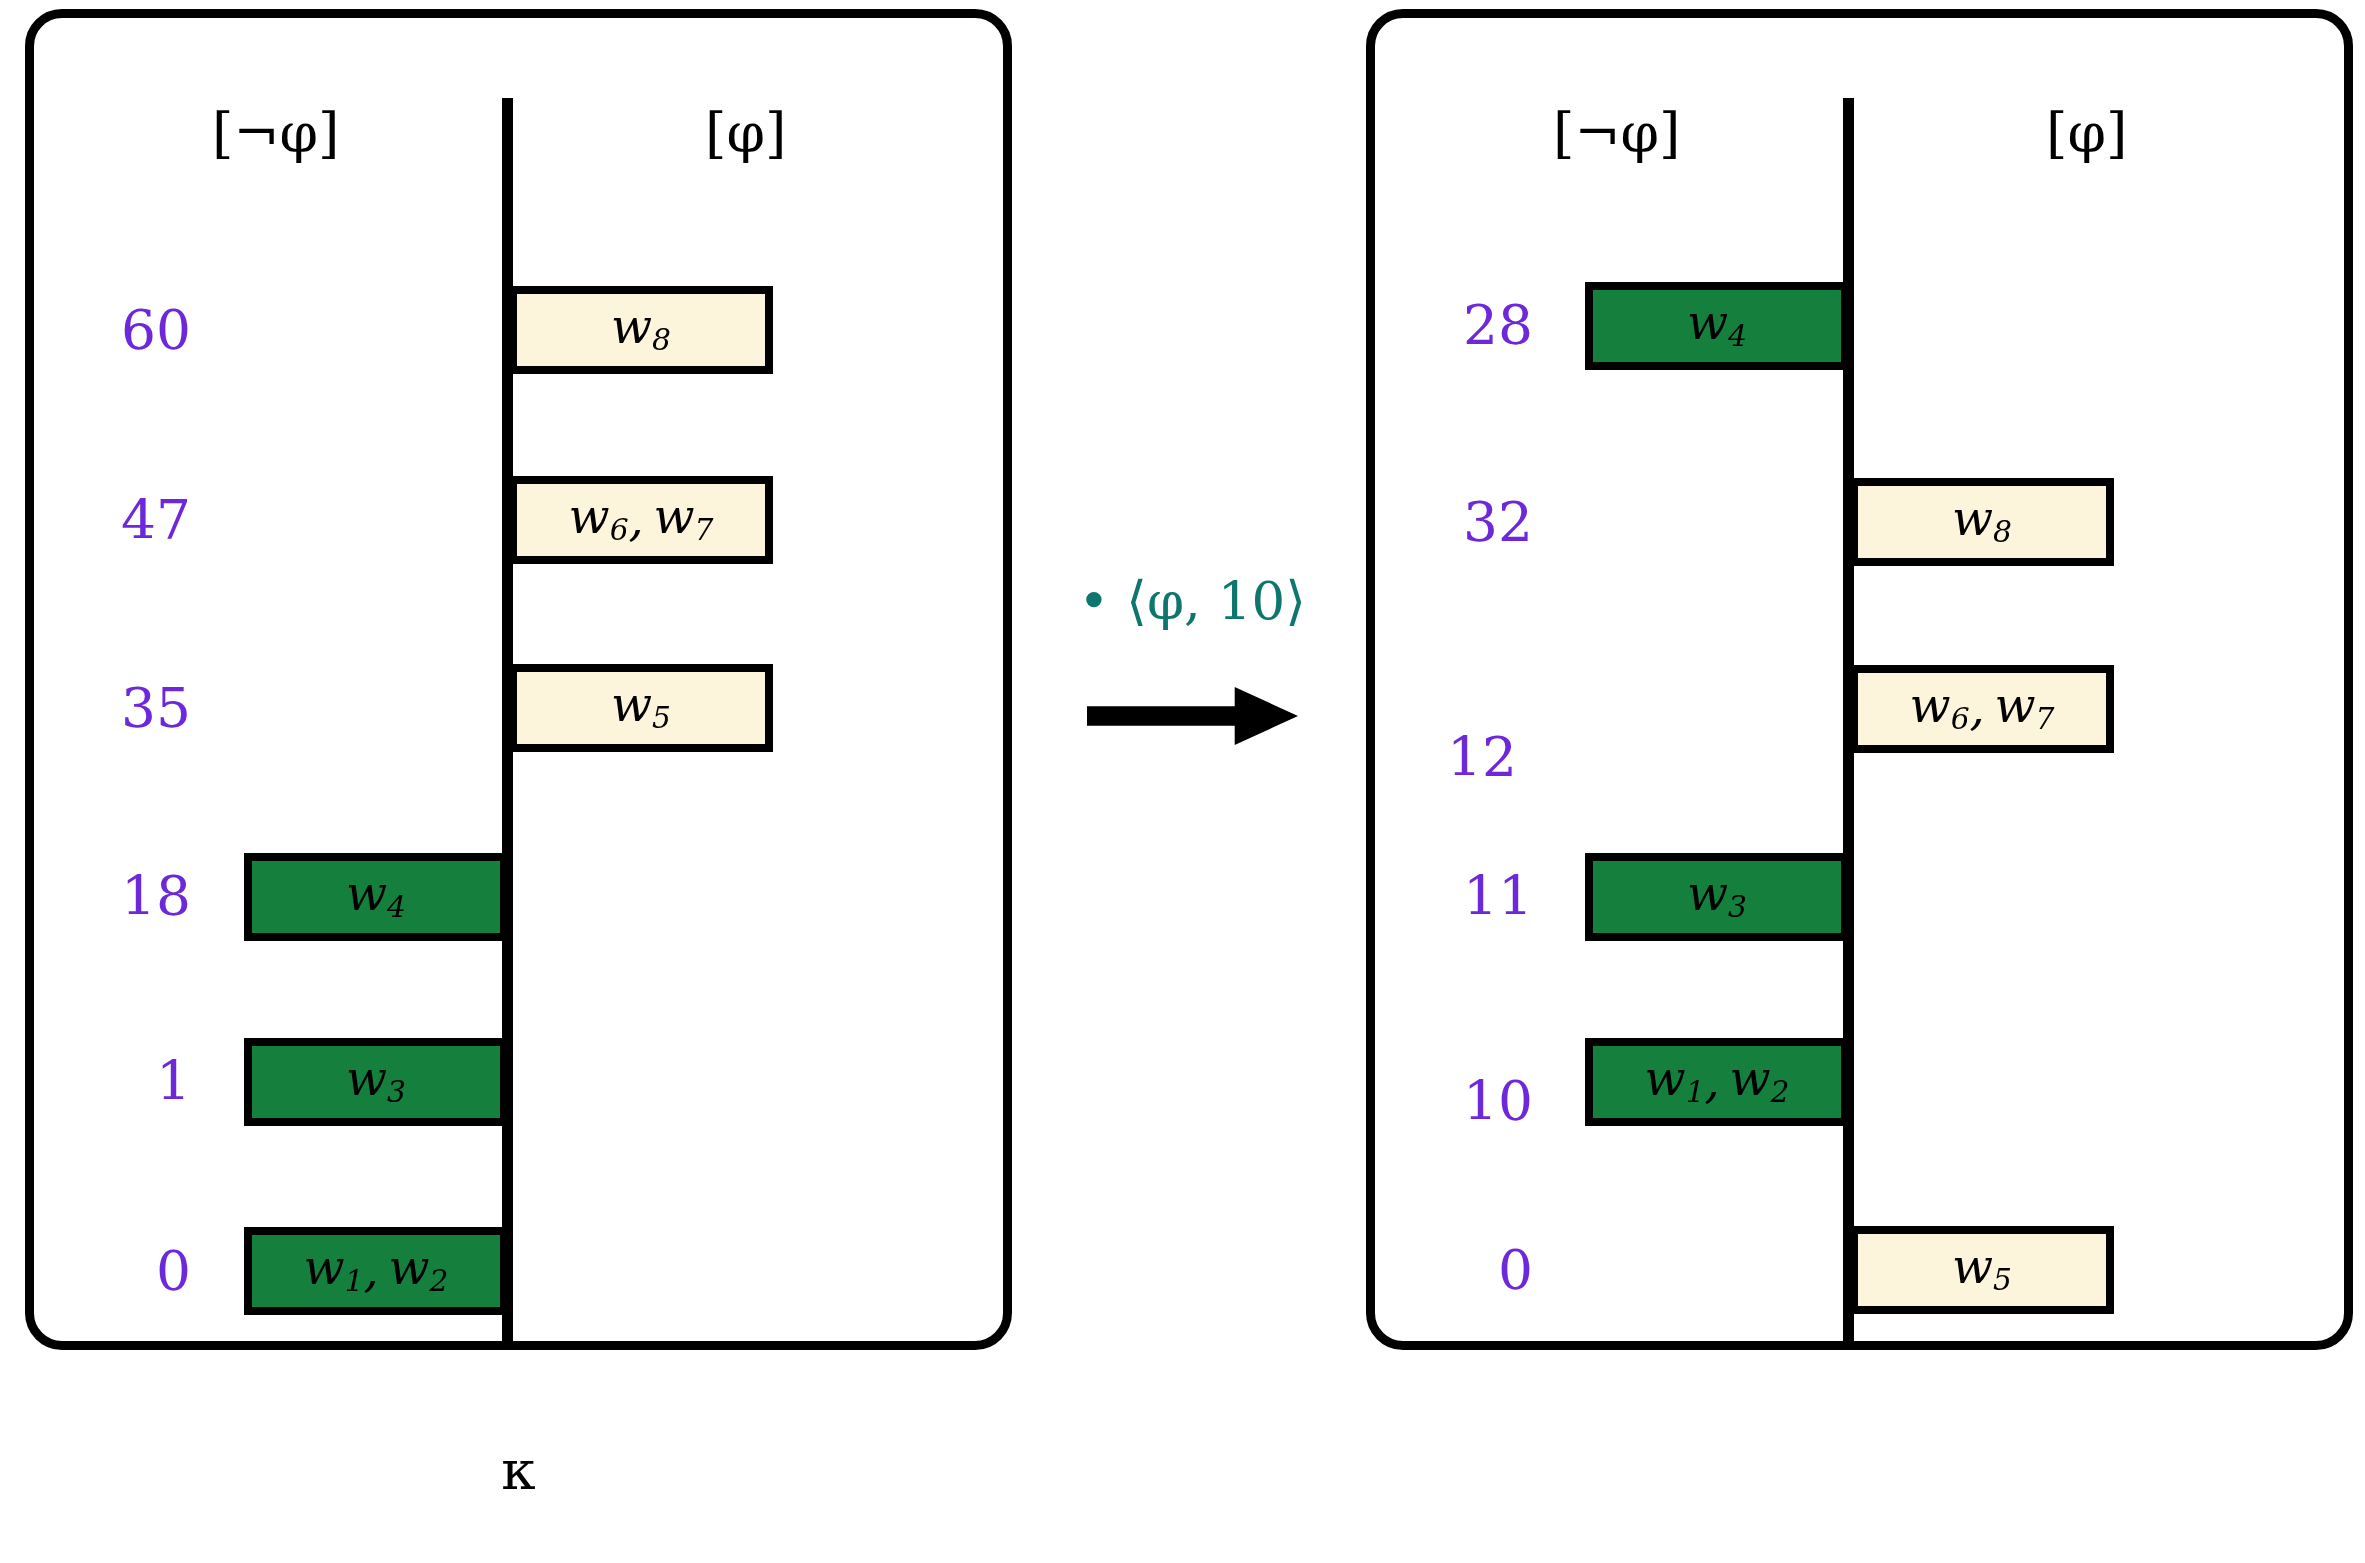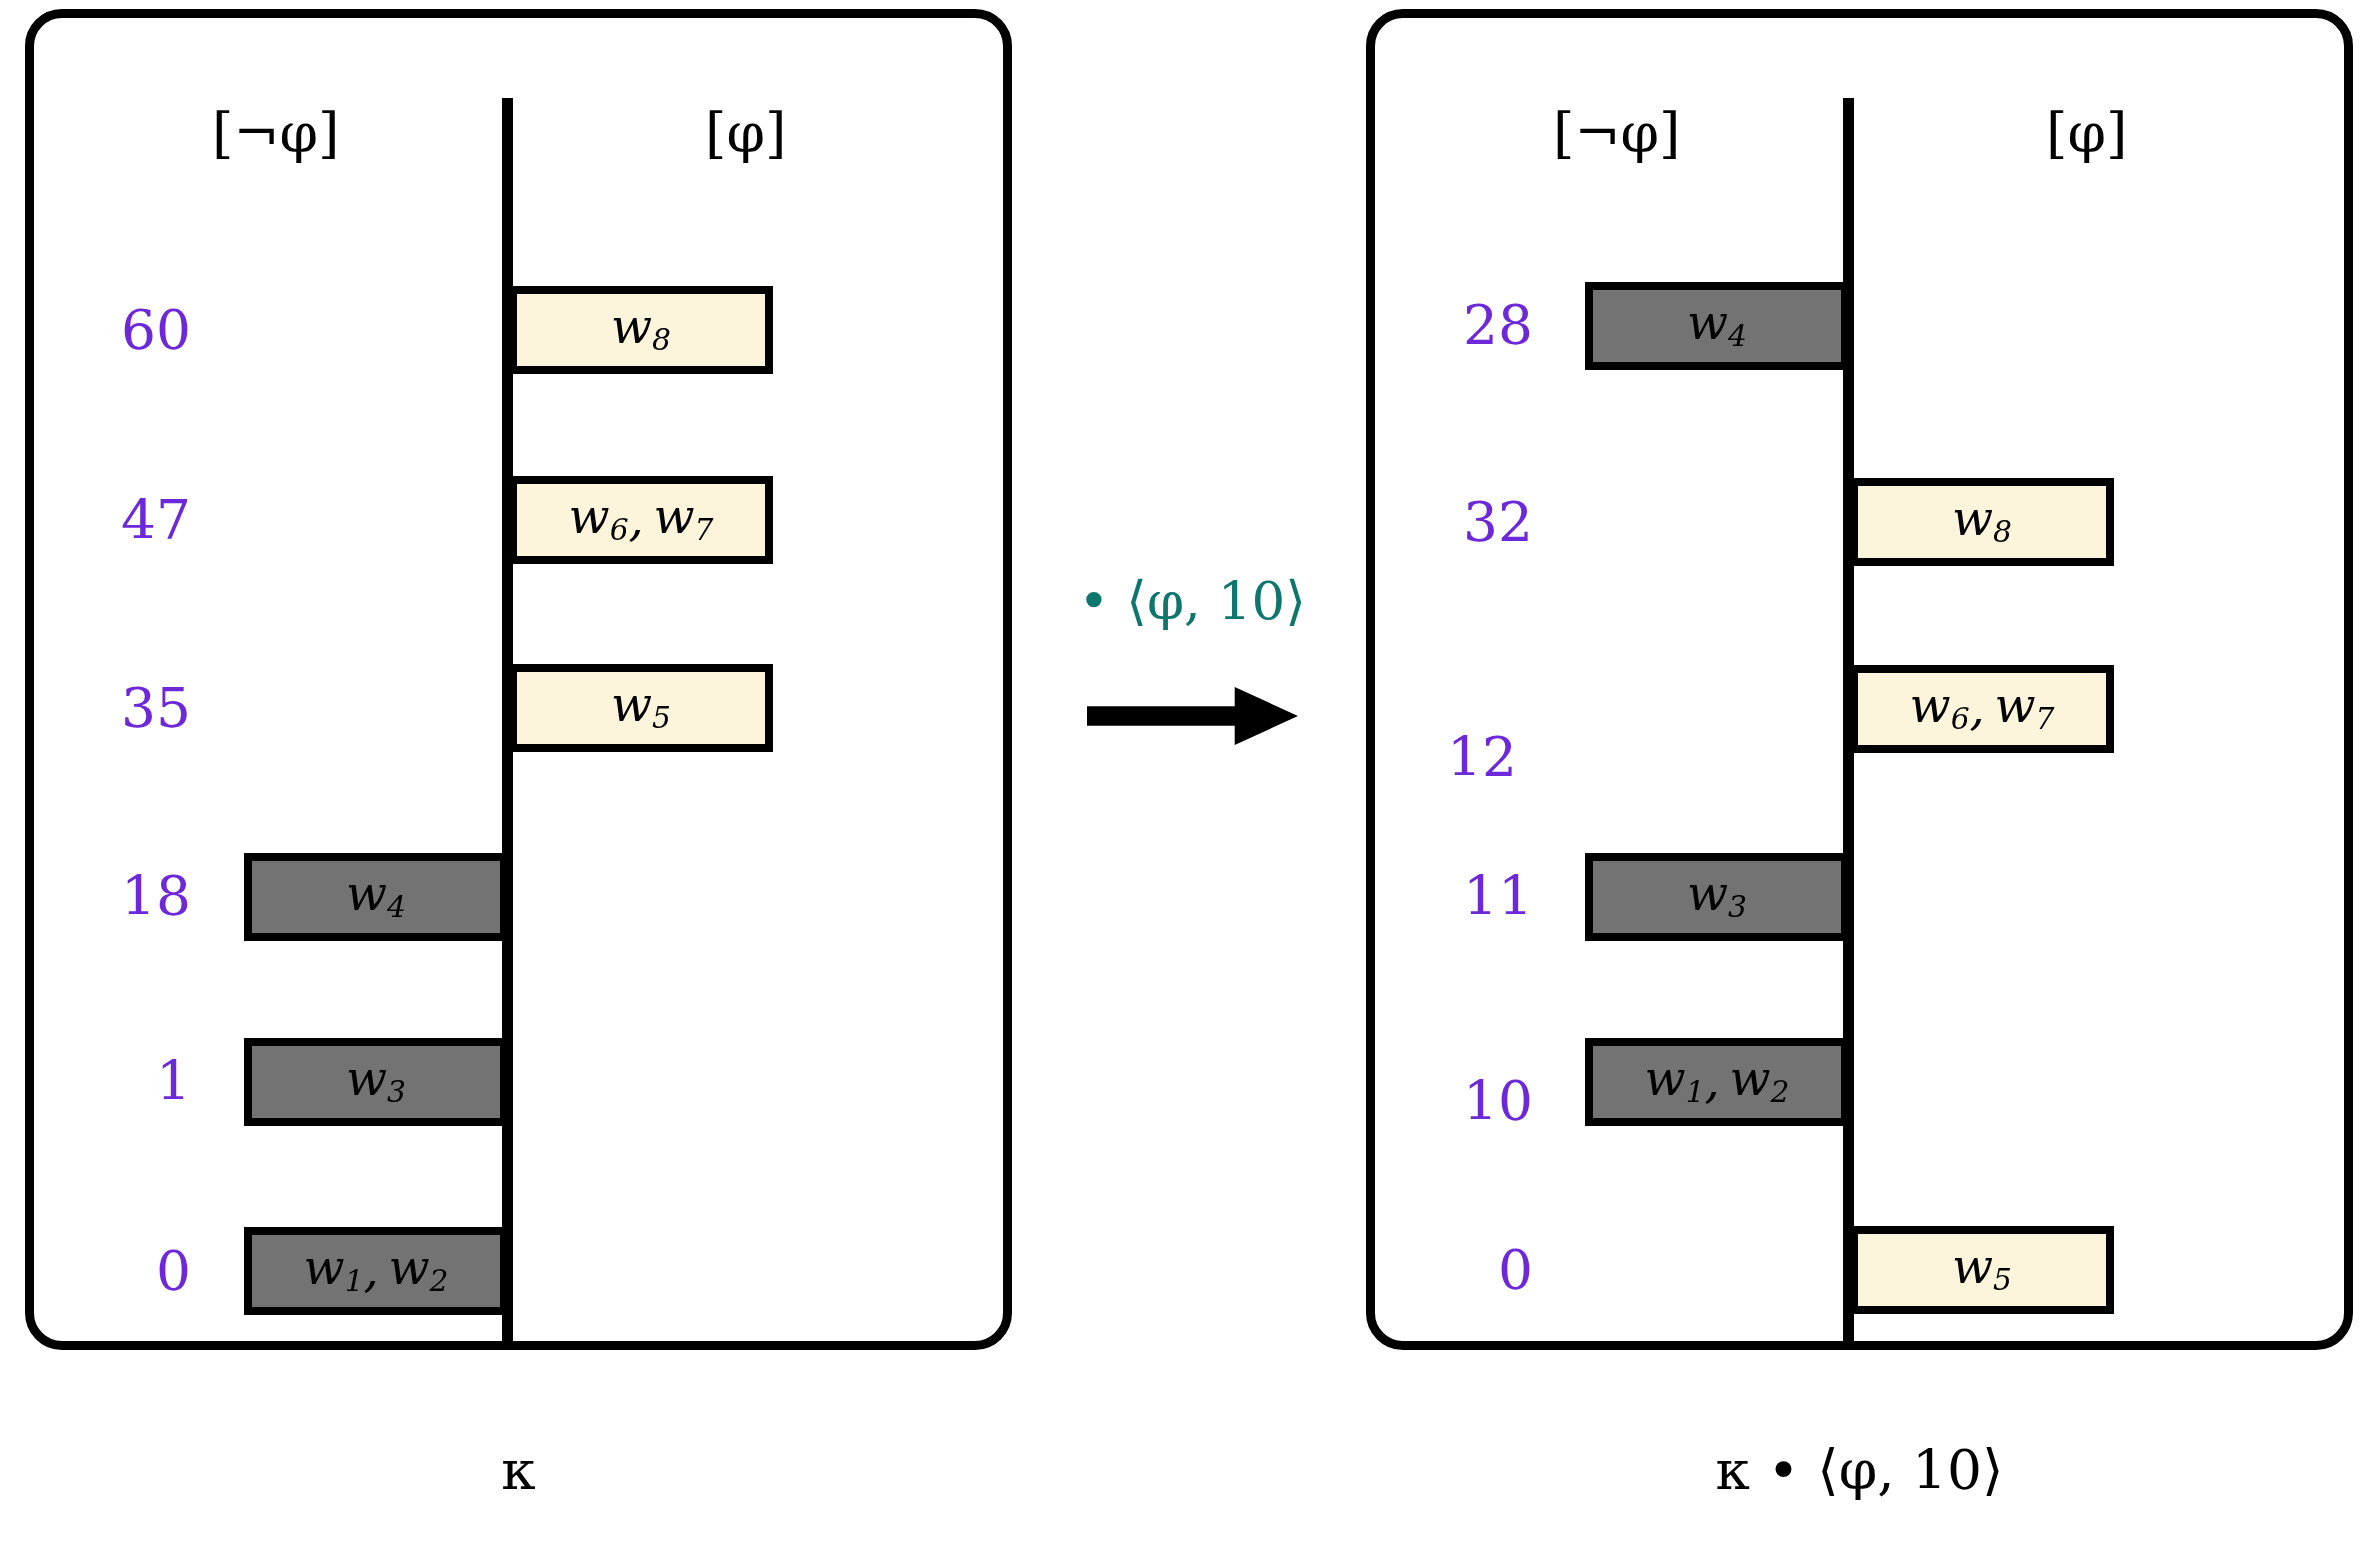--- a/index.html
+++ b/index.html
@@ -69,21 +69,21 @@
     border: 8px solid #000000;
     display: flex;
     align-items: center;
     justify-content: center;
     font-size: 48px;
     line-height: 1;
     color: #000000;
     white-space: nowrap;
   }
   .wbox.yellow { background: #fdf4dc; }
-  .wbox.blue   { background: #737373; }
+  .wbox.blue   { background: #15803d; }
   .wbox .lbl { font-style: italic; transform: translateY(-1.8px); }
 
   
   sub {
     font-size: 0.62em;
     vertical-align: -0.22em;
     font-style: italic;
   }
 
   
@@ -137,21 +137,20 @@
   <div class="col-head" id="rh-neg" style="top: 106px; left: 1553px;">[¬φ]</div>
   <div class="col-head" id="rh-pos" style="top: 106px; left: 2046px;">[φ]</div>
 
   <div id="mid-annotation">• ⟨φ, 10⟩</div>
 
   <svg id="mid-arrow" viewBox="0 0 240 70">
     <path d="M0 24 L168 24 L168 2 L240 35 L168 68 L168 46 L0 46 Z" fill="#000000"></path>
   </svg>
 
   <div class="caption" id="caption-left">κ</div>
-  <div class="caption" id="caption-right">κ • ⟨φ, 10⟩</div>
 
 <div class="rank-label" style="left: 77px; top: 303px;">60</div>
     <div class="wbox yellow" style="width: 264px; height: 88px; top: 286px; left: 509px;">
       <span class="lbl">w<sub>8</sub></span>
     </div>
     <div class="rank-label" style="left: 77px; top: 493px;">47</div>
     <div class="wbox yellow" style="width: 264px; height: 88px; top: 476px; left: 509px;">
       <span class="lbl">w<sub>6</sub></span>
       <span class="lbl">, </span>
       <span class="lbl">w<sub>7</sub></span>

